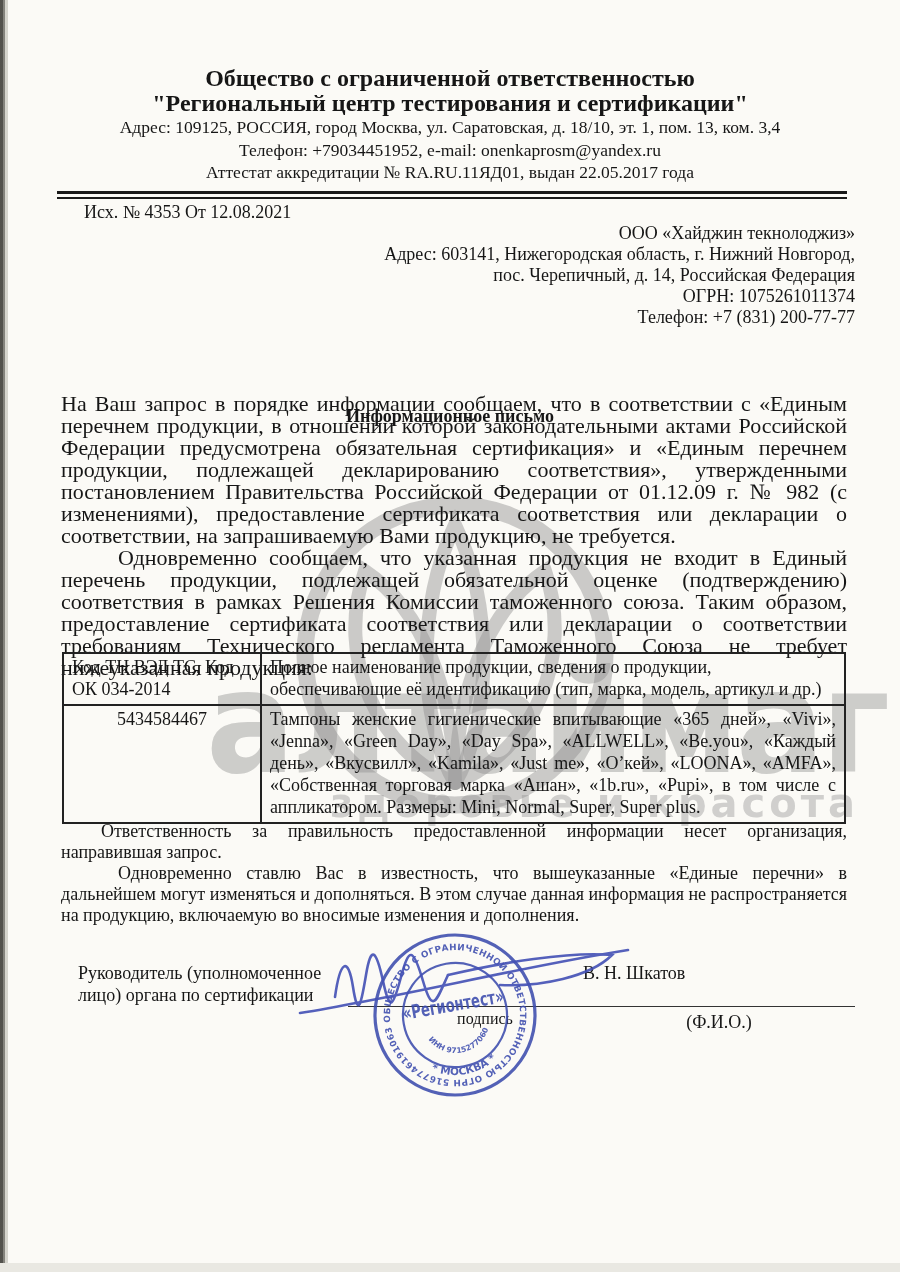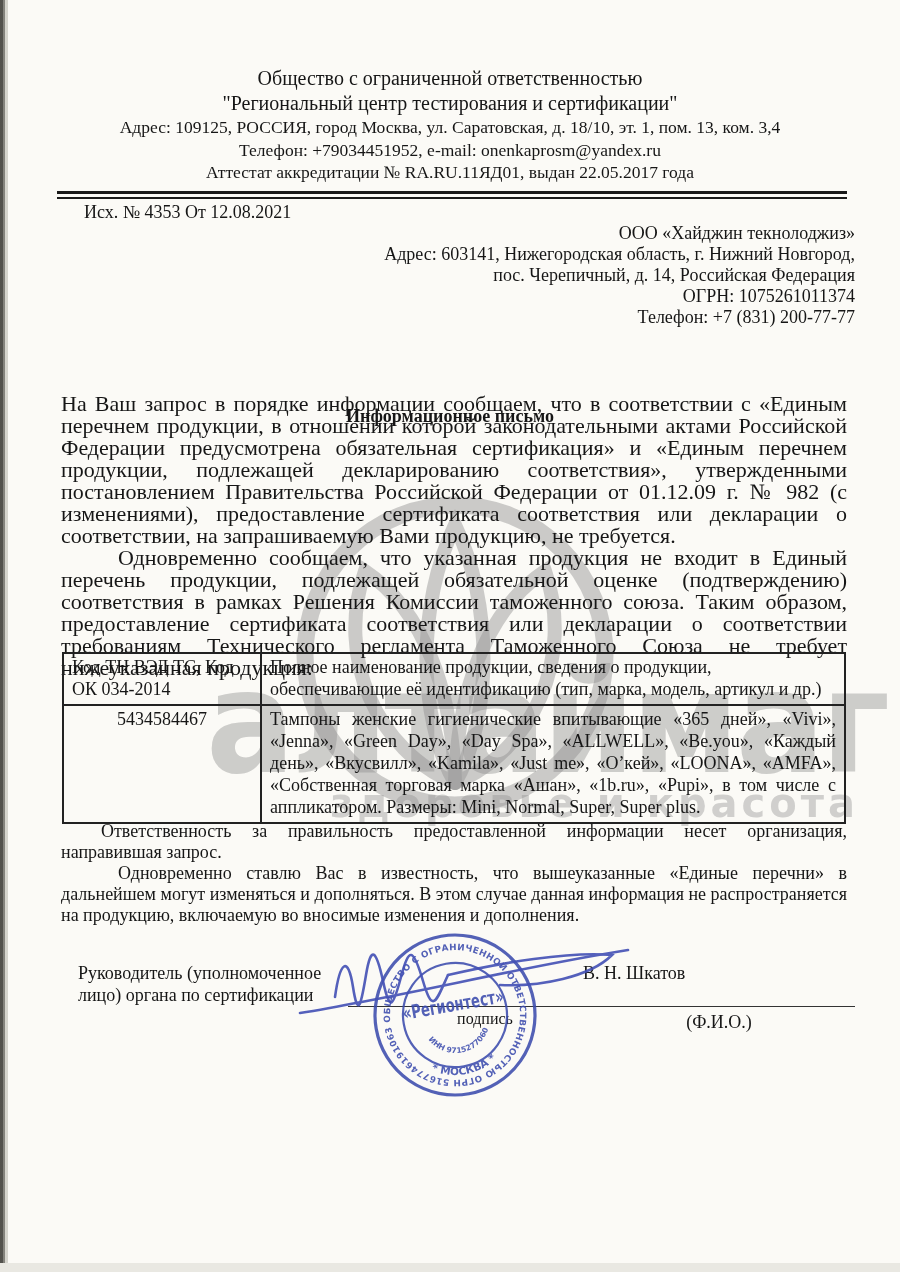--- a/index.html
+++ b/index.html
@@ -22,21 +22,21 @@
     color:rgba(138,138,138,.40);transform:scaleX(.93);transform-origin:0 0;white-space:nowrap;}
   .wm-tagline{
     left:306px;top:780px;font-family:"DejaVu Sans","Liberation Sans",sans-serif;
     font-weight:bold;font-size:40px;letter-spacing:4px;color:rgba(148,148,148,.42);white-space:nowrap;margin-left:24px;}
 
   .content{position:relative;z-index:1;}
   .abs{position:absolute;}
 
   
   .hdr{left:0;top:66px;width:100%;text-align:center;}
-  .hdr .b{font-weight:normal;font-size:20px;line-height:25px;}
+  .hdr .b{font-weight:bold;font-size:24px;line-height:25px;}
   .hdr .r{font-size:17.5px;line-height:22.5px;}
   .rule{left:57px;top:191px;width:790px;height:3px;
     border-top:3px solid #1a1a1a;border-bottom:2px solid #1a1a1a;}
 
   .outgoing{left:63px;top:202px;font-size:18px;margin-left:21px;}
   .recipient{right:45px;top:223px;text-align:right;font-size:18px;line-height:21px;}
 
   .title{left:0;top:370px;width:100%;text-align:center;font-weight:bold;font-size:18px;margin-top:36px;}
   .bodytext{left:61px;top:393px;width:786px;font-size:22px;line-height:22px;text-align:justify;}
   .bodytext p{margin:0;}

